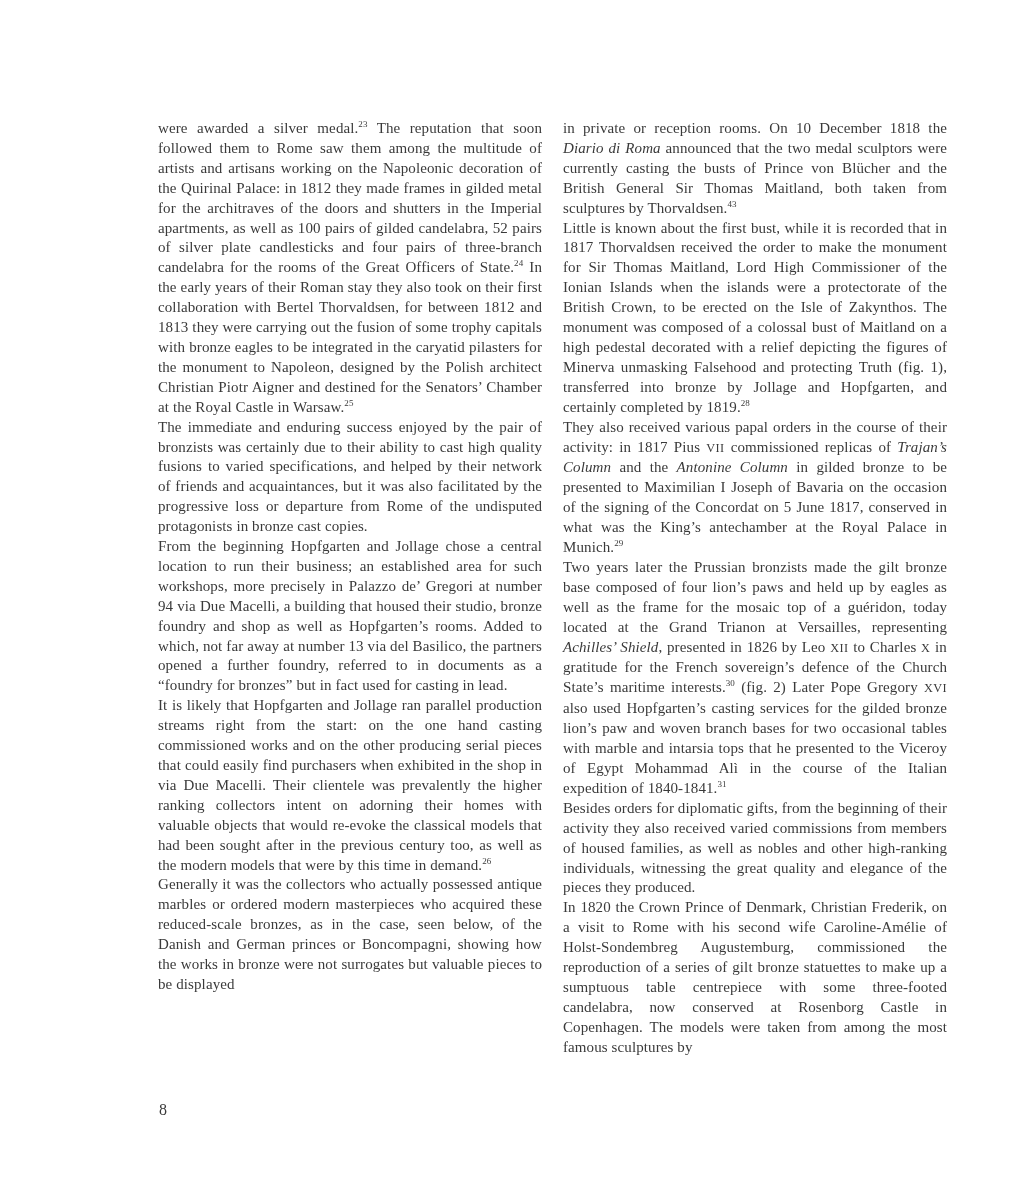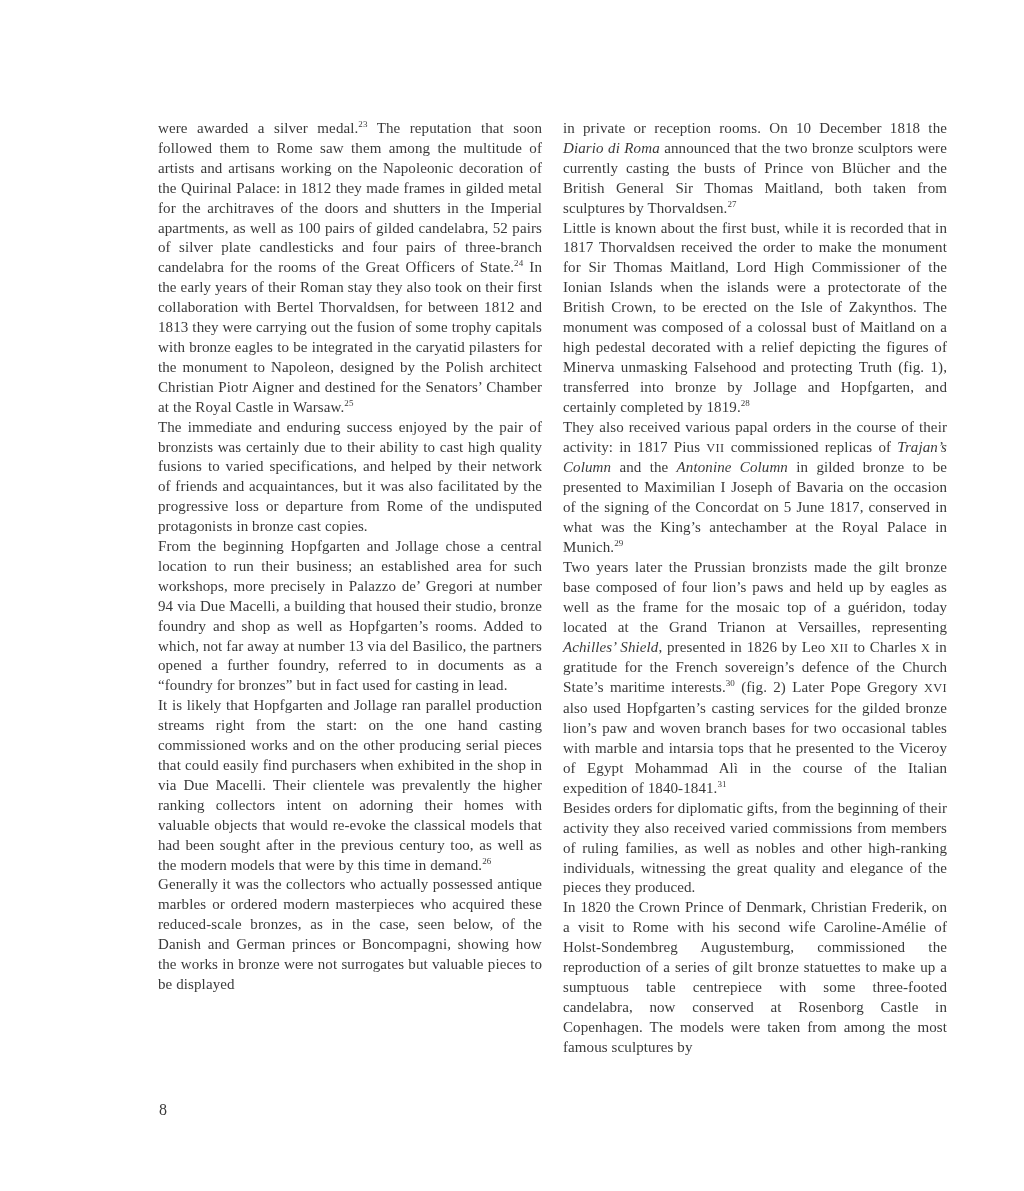--- a/index.html
+++ b/index.html
@@ -56,21 +56,21 @@
 
 <div class="page">
   <div class="column column-left">
       <p><span class="run normal">were awarded a silver medal.</span><span class="run sup">23</span><span class="run normal"> The reputation that soon followed them to Rome saw them among the multitude of artists and artisans working on the Napoleonic decoration of the Quirinal Palace: in 1812 they made frames in gilded metal for the architraves of the doors and shutters in the Imperial apartments, as well as 100 pairs of gilded candelabra, 52 pairs of silver plate candlesticks and four pairs of three-branch candelabra for the rooms of the Great Officers of State.</span><span class="run sup">24</span><span class="run normal"> In the early years of their Roman stay they also took on their first collaboration with Bertel Thorvaldsen, for between 1812 and 1813 they were carrying out the fusion of some trophy capitals with bronze eagles to be integrated in the caryatid pilasters for the monument to Napoleon, designed by the Polish architect Christian Piotr Aigner and destined for the Senators’ Chamber at the Royal Castle in Warsaw.</span><span class="run sup">25</span></p>
       <p><span class="run normal">The immediate and enduring success enjoyed by the pair of bronzists was certainly due to their ability to cast high quality fusions to varied specifications, and helped by their network of friends and acquaintances, but it was also facilitated by the progressive loss or departure from Rome of the undisputed protagonists in bronze cast copies.</span></p>
       <p><span class="run normal">From the beginning Hopfgarten and Jollage chose a central location to run their business; an established area for such workshops, more precisely in Palazzo de’ Gregori at number 94 via Due Macelli, a building that housed their studio, bronze foundry and shop as well as Hopfgarten’s rooms. Added to which, not far away at number 13 via del Basilico, the partners opened a further foundry, referred to in documents as a “foundry for bronzes” but in fact used for casting in lead.</span></p>
       <p><span class="run normal">It is likely that Hopfgarten and Jollage ran parallel production streams right from the start: on the one hand casting commissioned works and on the other producing serial pieces that could easily find purchasers when exhibited in the shop in via Due Macelli. Their clientele was prevalently the higher ranking collectors intent on adorning their homes with valuable objects that would re-evoke the classical models that had been sought after in the previous century too, as well as the modern models that were by this time in demand.</span><span class="run sup">26</span></p>
       <p><span class="run normal">Generally it was the collectors who actually possessed antique marbles or ordered modern masterpieces who acquired these reduced-scale bronzes, as in the case, seen below, of the Danish and German princes or Boncompagni, showing how the works in bronze were not surrogates but valuable pieces to be displayed</span></p>
     </div>
   <div class="column column-right">
-      <p><span class="run normal">in private or reception rooms. On 10 December 1818 the </span><span class="run italic">Diario di Roma</span><span class="run normal"> announced that the two bronze sculptors were currently casting the busts of Prince von Blücher and the British General Sir Thomas Maitland, both taken from sculptures by Thorvaldsen.</span><span class="run sup">27</span></p>
+      <p><span class="run normal">in private or reception rooms. On 10 December 1818 the </span><span class="run italic">Diario di Roma</span><span class="run normal"> announced that the two medal sculptors were currently casting the busts of Prince von Blücher and the British General Sir Thomas Maitland, both taken from sculptures by Thorvaldsen.</span><span class="run sup">43</span></p>
       <p><span class="run normal">Little is known about the first bust, while it is recorded that in 1817 Thorvaldsen received the order to make the monument for Sir Thomas Maitland, Lord High Commissioner of the Ionian Islands when the islands were a protectorate of the British Crown, to be erected on the Isle of Zakynthos. The monument was composed of a colossal bust of Maitland on a high pedestal decorated with a relief depicting the figures of Minerva unmasking Falsehood and protecting Truth (fig. 1), transferred into bronze by Jollage and Hopfgarten, and certainly completed by 1819.</span><span class="run sup">28</span></p>
       <p><span class="run normal">They also received various papal orders in the course of their activity: in 1817 Pius </span><span class="run smallcaps">VII</span><span class="run normal"> commissioned replicas of </span><span class="run italic">Trajan’s Column</span><span class="run normal"> and the </span><span class="run italic">Antonine Column</span><span class="run normal"> in gilded bronze to be presented to Maximilian I Joseph of Bavaria on the occasion of the signing of the Concordat on 5 June 1817, conserved in what was the King’s antechamber at the Royal Palace in Munich.</span><span class="run sup">29</span></p>
       <p><span class="run normal">Two years later the Prussian bronzists made the gilt bronze base composed of four lion’s paws and held up by eagles as well as the frame for the mosaic top of a guéridon, today located at the Grand Trianon at Versailles, representing </span><span class="run italic">Achilles’ Shield</span><span class="run normal">, presented in 1826 by Leo </span><span class="run smallcaps">XII</span><span class="run normal"> to Charles </span><span class="run smallcaps">X</span><span class="run normal"> in gratitude for the French sovereign’s defence of the Church State’s maritime interests.</span><span class="run sup">30</span><span class="run normal"> (fig. 2) Later Pope Gregory </span><span class="run smallcaps">XVI</span><span class="run normal"> also used Hopfgarten’s casting services for the gilded bronze lion’s paw and woven branch bases for two occasional tables with marble and intarsia tops that he presented to the Viceroy of Egypt Mohammad Alì in the course of the Italian expedition of 1840-1841.</span><span class="run sup">31</span></p>
-      <p><span class="run normal">Besides orders for diplomatic gifts, from the beginning of their activity they also received varied commissions from members of ruling families, as well as nobles and other high-ranking individuals, witnessing the great quality and elegance of the pieces they produced.</span></p>
+      <p><span class="run normal">Besides orders for diplomatic gifts, from the beginning of their activity they also received varied commissions from members of housed families, as well as nobles and other high-ranking individuals, witnessing the great quality and elegance of the pieces they produced.</span></p>
       <p><span class="run normal">In 1820 the Crown Prince of Denmark, Christian Frederik, on a visit to Rome with his second wife Caroline-Amélie of Holst-Sondembreg Augustemburg, commissioned the reproduction of a series of gilt bronze statuettes to make up a sumptuous table centrepiece with some three-footed candelabra, now conserved at Rosenborg Castle in Copenhagen. The models were taken from among the most famous sculptures by</span></p>
     </div>
   <div class="page-number">8</div>
 </div>
 
 </body></html>

